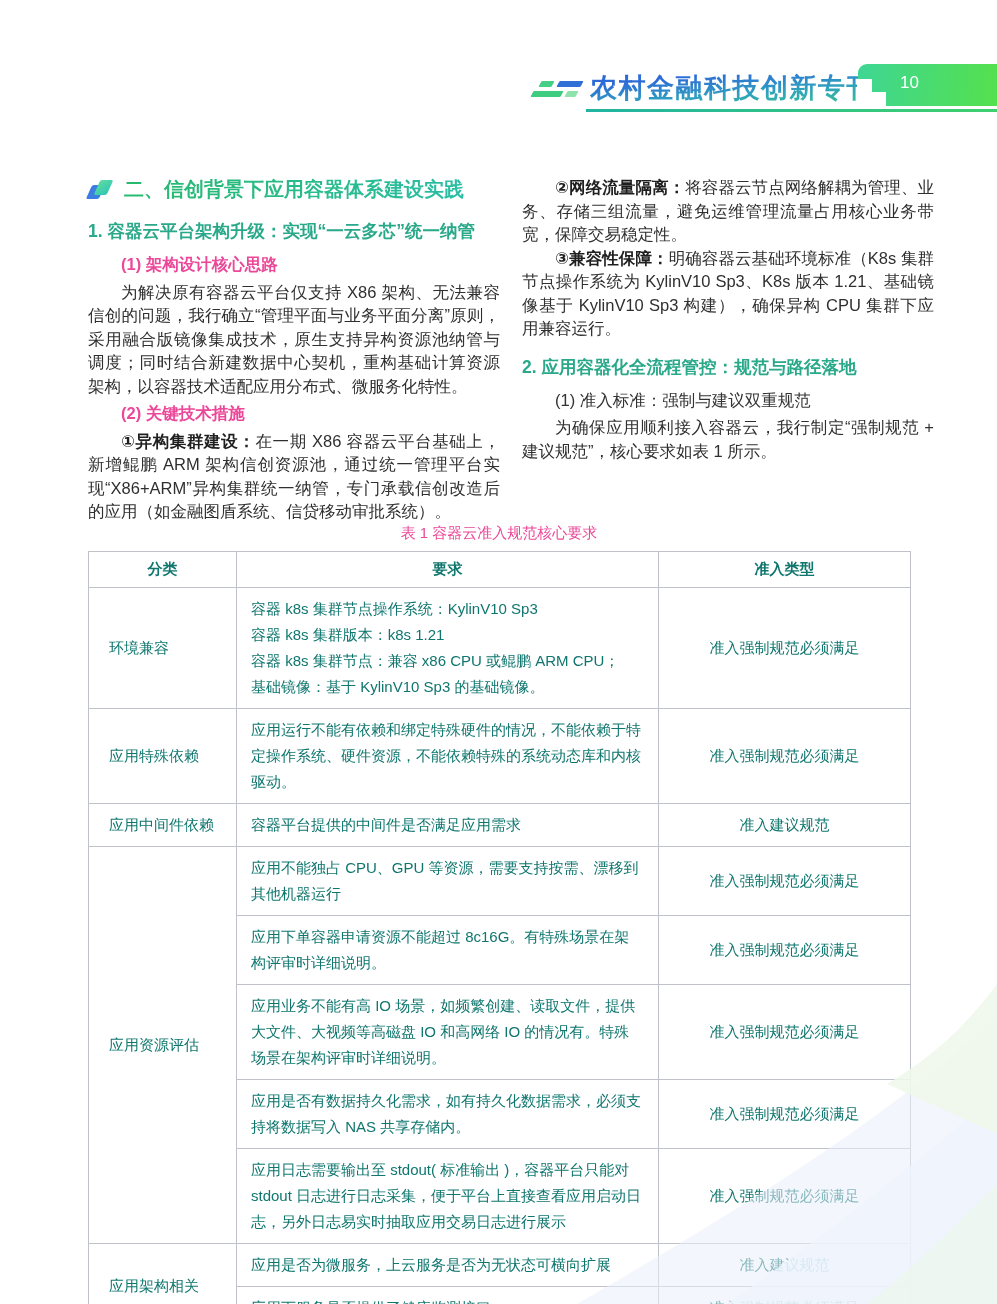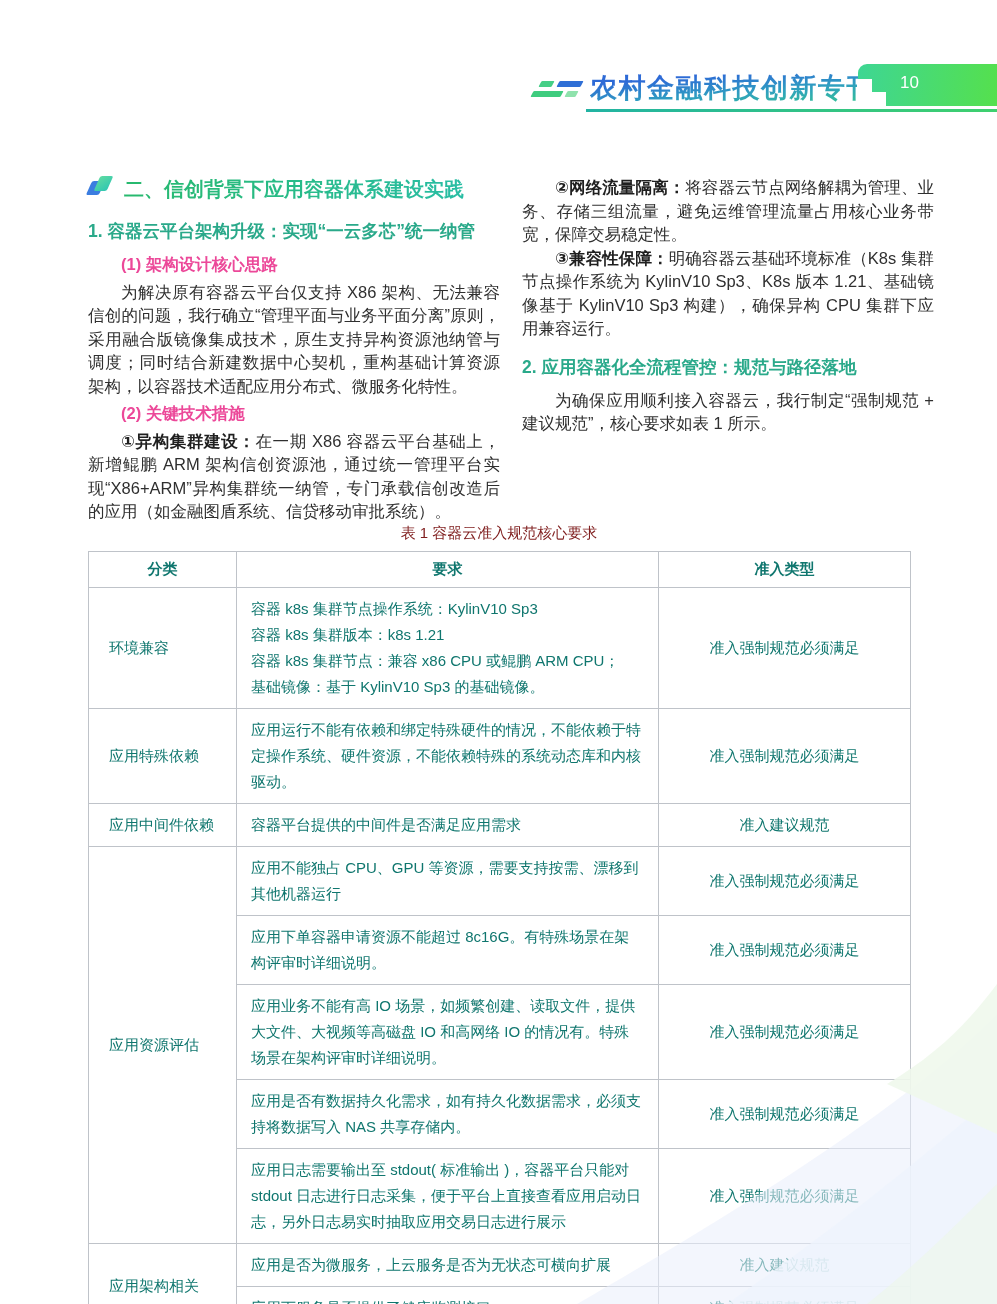--- a/index.html
+++ b/index.html
@@ -27,38 +27,38 @@
     position:absolute;left:858px;top:64px;width:139px;height:42px;border-radius:9px 0 0 9px;
     background:linear-gradient(95deg,var(--badge-a,#3ed694),var(--badge-b,#55e04d));
   }
   .hdr-badge .step1{position:absolute;left:-1px;bottom:-1px;width:29px;height:15px;background:#fff;}
   .hdr-badge .step2{position:absolute;left:-1px;bottom:13px;width:15px;height:14px;background:#fff;}
   .hdr-badge .num{position:absolute;left:42px;top:9px;color:#fff;font-size:17px;}
   
   .content{position:absolute;top:176px;left:88px;width:846px;display:flex;gap:22px;}
   .col{width:412px;}
   .h1{
-    display:flex;gap:10px;margin:0 0 16px 0;font-size:20px;font-weight:800;white-space:nowrap;
+    display:flex;align-items:center;gap:10px;margin:0 0 16px 0;font-size:20px;font-weight:800;white-space:nowrap;
   }
   .h1 .txt{
     background:linear-gradient(90deg,var(--h1-a,#27b96d),var(--h1-b,#29bda4));
     -webkit-background-clip:text;background-clip:text;color:transparent;
   }
   .h1-marker{position:relative;width:26px;height:20px;display:inline-block;flex:0 0 auto;}
   .h1-marker i{position:absolute;display:block;transform:skewX(-24deg);}
   .h1-marker .blue{left:1px;top:5px;width:13px;height:14px;background:#3b7de0;border-radius:2px;}
   .h1-marker .green{left:9px;top:0;width:13px;height:15px;background:linear-gradient(135deg,#5fdba2,#2fc6b2);border-radius:2px;}
   .h2{margin:14px 0 10px 0;font-size:17.5px;font-weight:700;color:var(--h2,#2aa98a);}
   .sub{margin:4px 0;font-size:16.5px;line-height:23.5px;font-weight:700;text-indent:2em;color:#ec4899;}
   .sub.light{font-weight:400;color:#333;}
   .para{margin:0;font-size:16.5px;line-height:23.5px;text-align:justify;text-indent:2em;color:#2f2f2f;}
   .para b{color:#1f1f1f;}
   
   .table-section{position:absolute;top:524px;left:88px;width:822px;}
-  .tbl-caption{text-align:center;font-size:15px;color:#7f1d1d;margin:0 0 8px 0;}
+  .tbl-caption{text-align:center;font-size:15px;color:#ec4899;margin:0 0 8px 0;}
   table.spec{width:100%;border-collapse:collapse;table-layout:fixed;}
   table.spec th,table.spec td{border:1px solid var(--border,#bfc3c9);font-size:15px;color:#0f766e;}
   table.spec th{font-weight:700;text-align:center;padding:8px 4px;background:#fff;}
   td.cat{text-align:left;vertical-align:middle;padding:4px 20px;}
   td.req{text-align:left;vertical-align:middle;padding:8px 14px;line-height:26px;white-space:pre-line;}
   td.type{text-align:center;vertical-align:middle;padding:4px 8px;}
   
   .corner-art{position:absolute;right:0;bottom:0;width:460px;height:320px;pointer-events:none;}
 </style>
 </head>
@@ -92,20 +92,21 @@
       <h3 class="h2">1. 容器云平台架构升级：实现“一云多芯”统一纳管</h3>
       <p class="sub">(1) 架构设计核心思路</p>
       <p class="para">为解决原有容器云平台仅支持 X86 架构、无法兼容信创的问题，我行确立“管理平面与业务平面分离”原则，采用融合版镜像集成技术，原生支持异构资源池纳管与调度；同时结合新建数据中心契机，重构基础计算资源架构，以容器技术适配应用分布式、微服务化特性。</p>
       <p class="sub">(2) 关键技术措施</p>
       <p class="para"><b>①异构集群建设：</b><span>在一期 X86 容器云平台基础上，新增鲲鹏 ARM 架构信创资源池，通过统一管理平台实现“X86+ARM”异构集群统一纳管，专门承载信创改造后的应用（如金融图盾系统、信贷移动审批系统）。</span></p>
     </div>
     <div class="col">
       <p class="para"><b>②网络流量隔离：</b><span>将容器云节点网络解耦为管理、业务、存储三组流量，避免运维管理流量占用核心业务带宽，保障交易稳定性。</span></p>
       <p class="para"><b>③兼容性保障：</b><span>明确容器云基础环境标准（K8s 集群节点操作系统为 KylinV10 Sp3、K8s 版本 1.21、基础镜像基于 KylinV10 Sp3 构建），确保异构 CPU 集群下应用兼容运行。</span></p>
       <h3 class="h2">2. 应用容器化全流程管控：规范与路径落地</h3>
+      <p class="sub light">(1) 准入标准：强制与建议双重规范</p>
       <p class="para">为确保应用顺利接入容器云，我行制定“强制规范 + 建议规范”，核心要求如表 1 所示。</p>
     </div>
   </div>
 
   <div class="table-section">
     <p class="tbl-caption">表 1 容器云准入规范核心要求</p>
     <table class="spec">
       <colgroup>
           <col style="width:148px">
           <col style="width:422px">

